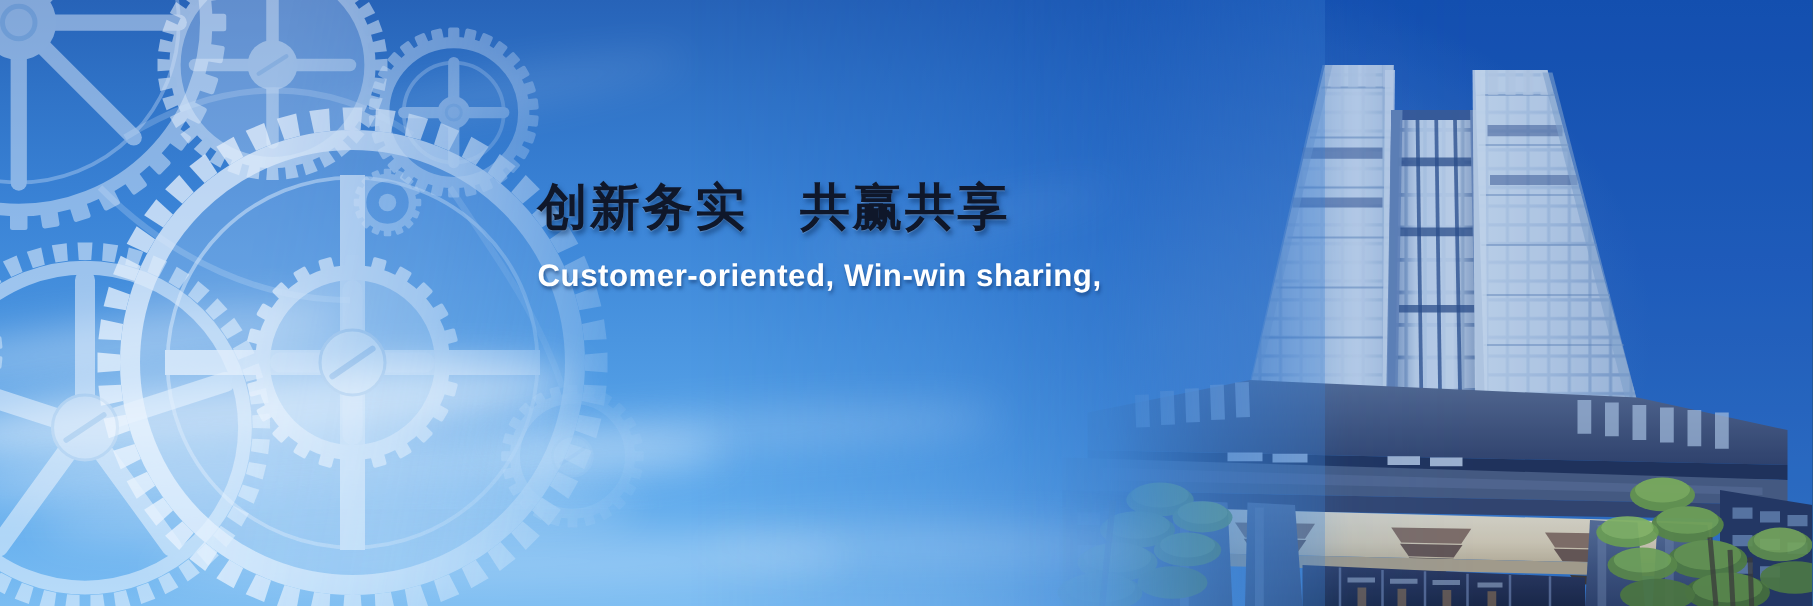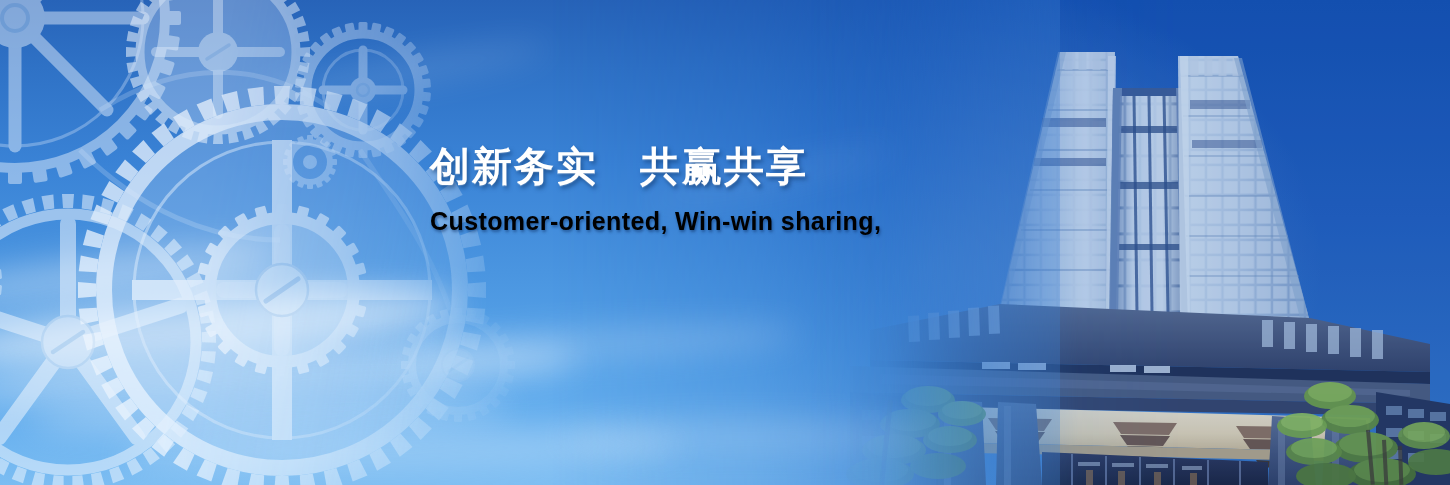--- a/index.html
+++ b/index.html
@@ -64,30 +64,30 @@
     mask-image:linear-gradient(90deg,rgba(0,0,0,0) 0%,rgba(0,0,0,.10) 12%,rgba(0,0,0,.55) 26%,rgba(0,0,0,.93) 42%,#000 58%);
   }
   .photo svg{display:block;width:100%;height:100%;}
 
   
   .copy{
     position:absolute;left:430px;top:140px;width:520px;
     z-index:40;
   }
   .zh{
-    color:#ffffff;
+    color:#0f172a;
     font-size:40px;
     line-height:52px;
     font-weight:700;
     letter-spacing:2px;
     white-space:pre;
     text-shadow:2px 3px 4px rgba(10,45,95,.55), 0 1px 0 rgba(255,255,255,.25);
   }
   .en{
-    color:#000000;
+    color:#ffffff;
     font-size:25px;
     line-height:41px;
     font-weight:600;
     letter-spacing:.4px;
     text-shadow:1px 2px 3px rgba(12,48,100,.55);
   }
   .en-wrap{margin-top:9px;}
 </style>
 </head>
 <body>

